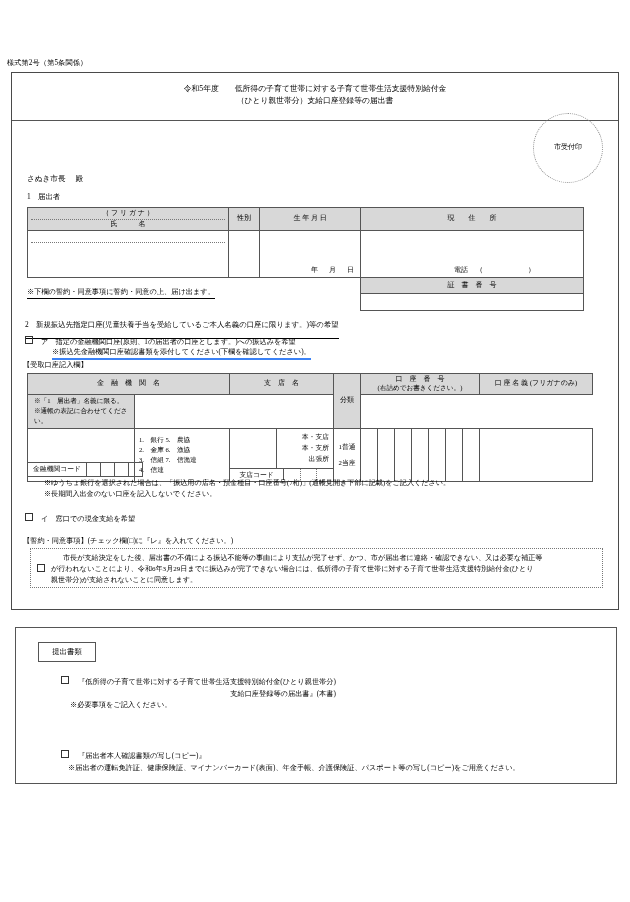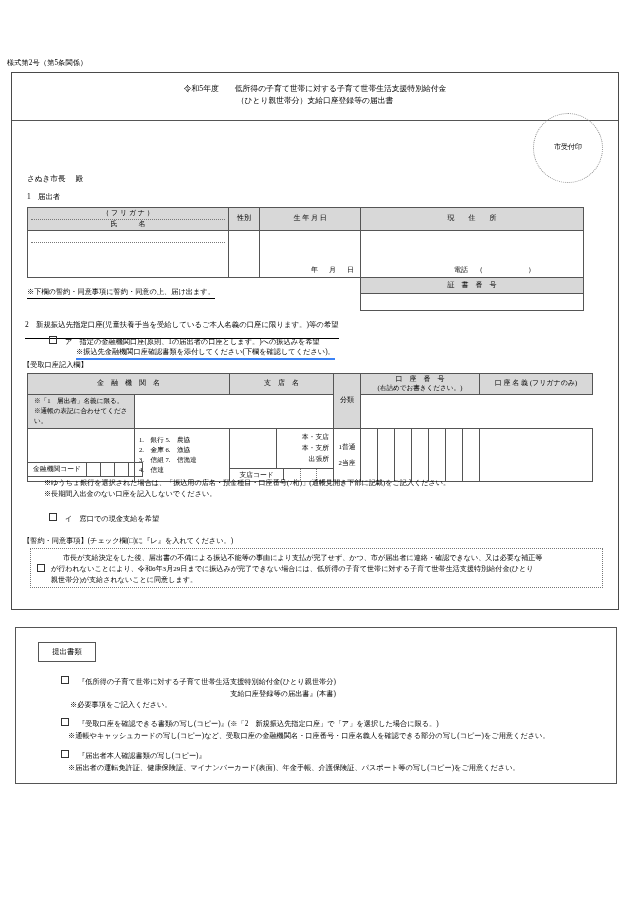--- a/index.html
+++ b/index.html
@@ -143,21 +143,20 @@
     border-bottom: 1px solid #000;
     padding-bottom: 0;
     white-space: nowrap;
   }
 
   
   .chk-row {
     position: absolute;
     font-size: 7.2px;
     white-space: nowrap;
-    margin-left: 24px;
   }
   .box {
     display: inline-block;
     width: 6px; height: 6px;
     border: 1px solid #333;
     margin-right: 8px;
     vertical-align: 0px;
   }
   .u { border-bottom: 2px solid #3b82f6; }
 
@@ -451,24 +450,20 @@
 
   <div class="docs-box">
     <div class="docs-tag">提出書類</div>
 
     <div class="doc-item" id="doc1">
       <span class="cb"></span><span>『低所得の子育て世帯に対する子育て世帯生活支援特別給付金(ひとり親世帯分)</span>
       <span class="sub">支給口座登録等の届出書』(本書)</span>
       <span class="sub2">※必要事項をご記入ください。</span>
     </div>
 
-    <div class="doc-item" id="doc2">
-      <span class="cb"></span><span>『受取口座を確認できる書類の写し(コピー)』(※「2　新規振込先指定口座」で「ア」を選択した場合に限る。)</span>
-      <span class="sub">※通帳やキャッシュカードの写し(コピー)など、受取口座の金融機関名・口座番号・口座名義人を確認できる部分の写し(コピー)をご用意ください。</span>
-    </div>
 
     <div class="doc-item" id="doc3">
       <span class="cb"></span><span>『届出者本人確認書類の写し(コピー)』</span>
       <span class="sub">※届出者の運転免許証、健康保険証、マイナンバーカード(表面)、年金手帳、介護保険証、パスポート等の写し(コピー)をご用意ください。</span>
     </div>
   </div>
 
 </div>
 
 </body></html>

